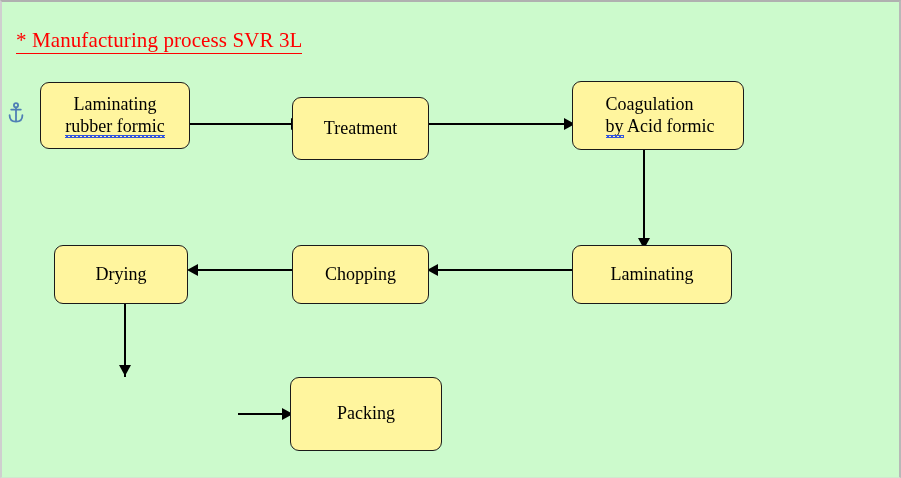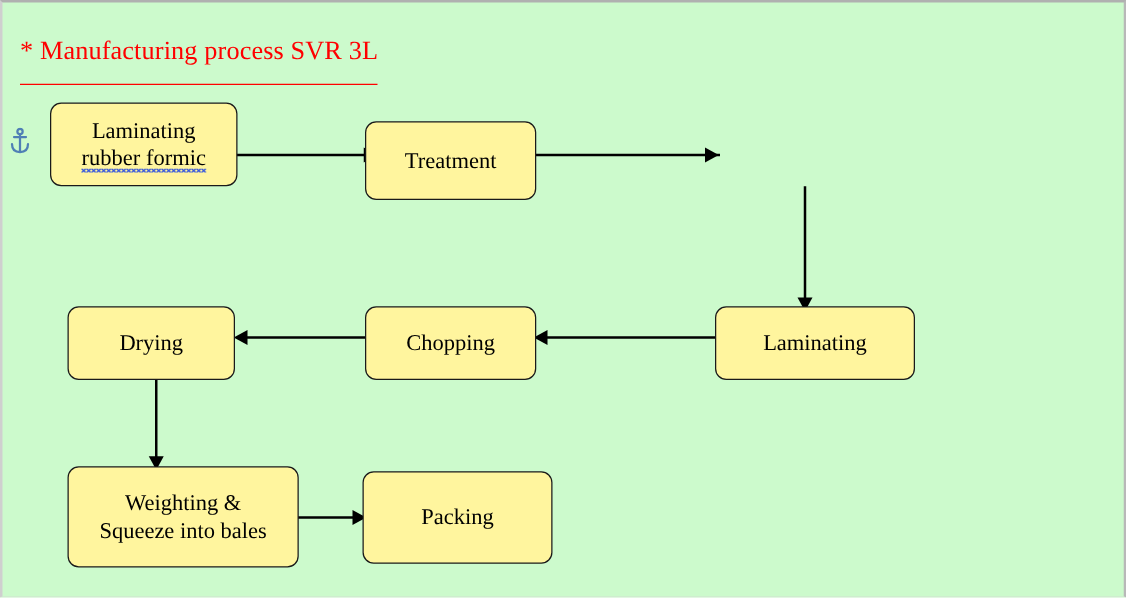--- a/index.html
+++ b/index.html
@@ -26,21 +26,21 @@
     position: absolute;
     left: 14px;
     top: 26px;
     font-size: 21px;
     color: #ff0000;
     white-space: nowrap;
     letter-spacing: 0.1px;
   }
   #title .tx {
     border-bottom: 1.6px solid #ff0000;
-    padding-bottom: 15px;
+    padding-bottom: 1px;
   }
 
   
   #anchor-icon {
     position: absolute;
     left: 5px;
     top: 100px;
     width: 18px;
     height: 22px;
   }
@@ -173,45 +173,45 @@
       <span class="sq">rubber formic</span>
     </span>
   </div>
 
   <div class="node" id="node-treatment">
     <span class="lbl">
       <span>Treatment</span>
     </span>
   </div>
 
+  <div class="node" id="node-coagulation">
+    <span class="lbl">
+      <span>Coagulation</span><br>
+      <span class="sq">by</span><span> Acid formic</span>
+    </span>
+  </div>
 
   <div class="node" id="node-laminating">
     <span class="lbl">
       <span>Laminating</span>
     </span>
   </div>
 
   <div class="node" id="node-chopping">
     <span class="lbl">
       <span>Chopping</span>
     </span>
   </div>
 
   <div class="node" id="node-drying">
     <span class="lbl">
       <span>Drying</span>
     </span>
   </div>
 
-  <div class="node" id="node-weighting">
-    <span class="lbl">
-      <span>Weighting &amp;</span><br>
-      <span>Squeeze into bales</span>
-    </span>
-  </div>
 
   <div class="node" id="node-packing">
     <span class="lbl">
       <span>Packing</span>
     </span>
   </div>
 
   <div class="conn h" id="c1-line"></div>
   <div class="arrowhead right" id="c1-head"></div>
 

